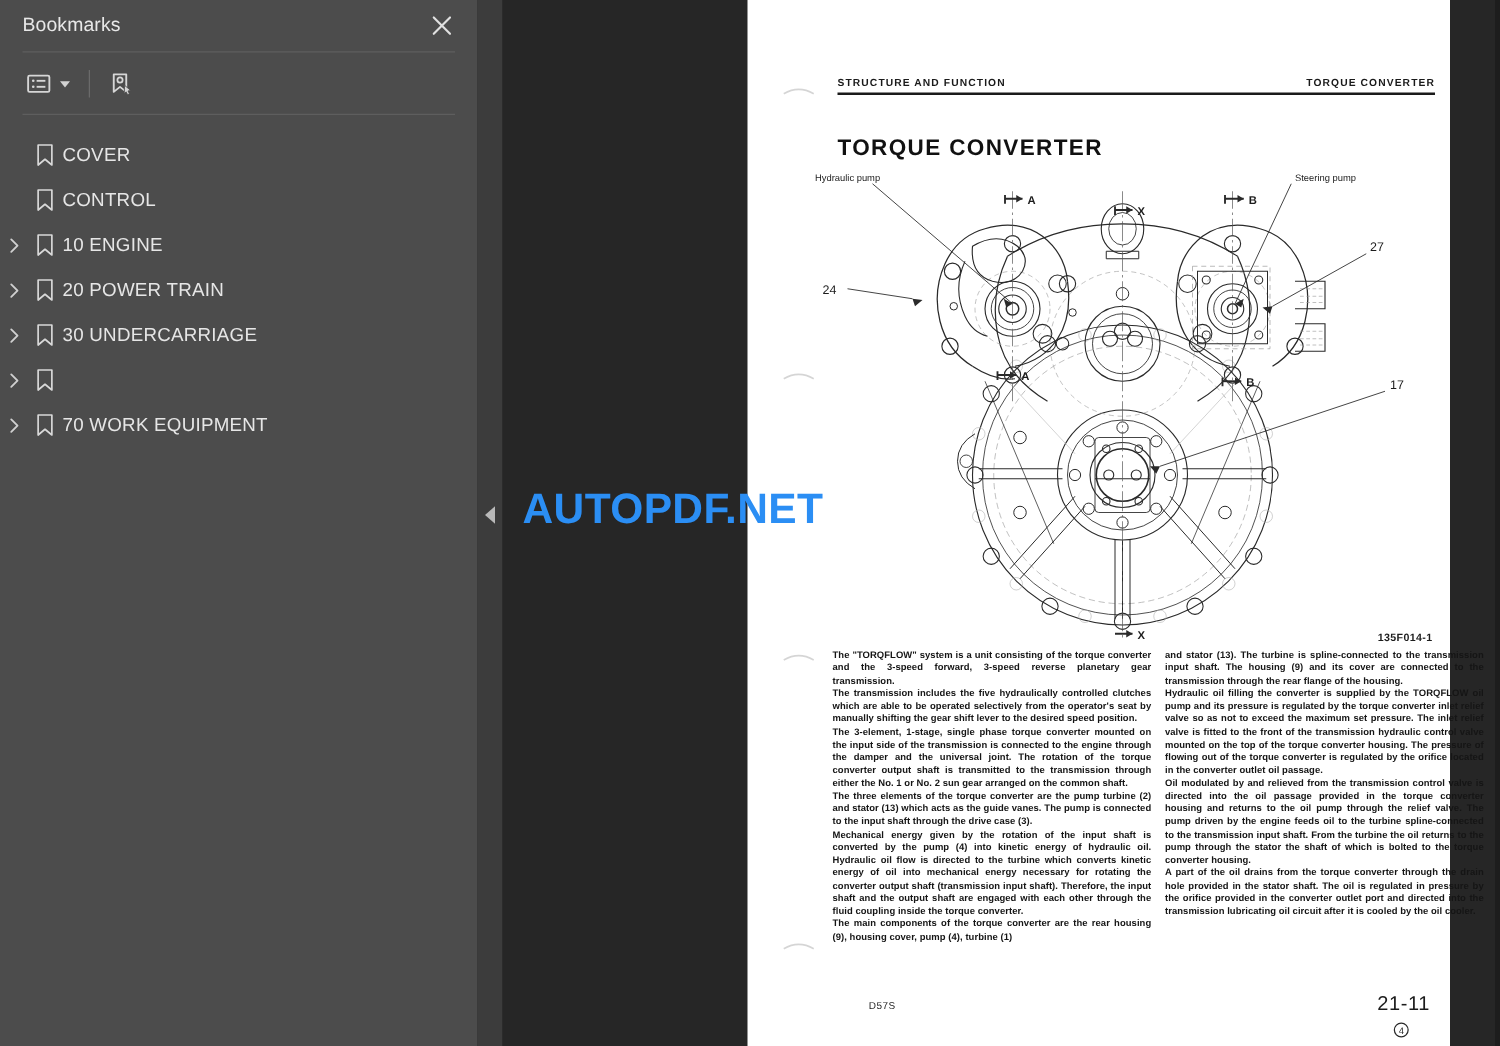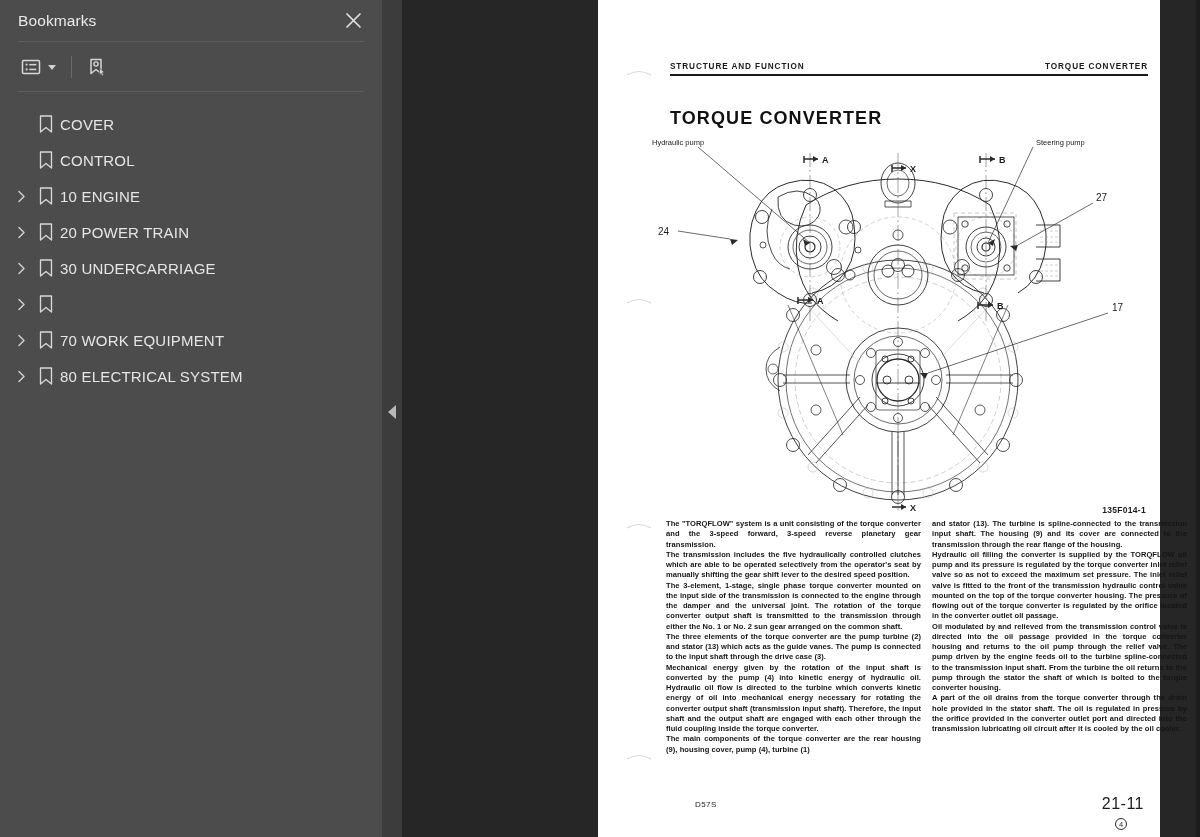--- a/index.html
+++ b/index.html
@@ -55,21 +55,21 @@
     border-top: 5px solid #d2d2d2;
     margin-left: 3px; margin-top: 2px;
   }
   .tool-sep {
     width: 1px; height: 22px; background: #6a6a6a; margin: 0 12px;
   }
 
   .bm-list { padding-top: 14px; flex: 1 1 auto; overflow: hidden; }
   .bm-row {
     display: flex; align-items: center;
-    height: 36px; padding-left: 10px; cursor: pointer;
+    height: 36px; cursor: pointer;
   }
   .bm-chev {
     width: 22px; flex: 0 0 22px;
     display: flex; align-items: center; justify-content: center;
     color: #cfcfcf;
   }
   .bm-chev.empty svg { visibility: hidden; }
   .bm-ico {
     width: 28px; flex: 0 0 28px;
     display: flex; align-items: center; justify-content: center;
@@ -323,33 +323,20 @@
             </svg>
         </span>
         <span class="bm-ico">
           <svg width="14" height="18" viewBox="0 0 14 18">
               <path d="M1.5 1 h11 v16 l-5.5 -4.6 l-5.5 4.6 z" fill="none" stroke="#d8d8d8" stroke-width="1.35" stroke-linejoin="round"></path>
             </svg>
         </span>
         <span class="bm-label">70 WORK EQUIPMENT</span>
       </div>
 
-      <div class="bm-row">
-        <span class="bm-chev">
-          <svg width="9" height="13" viewBox="0 0 9 13">
-              <path d="M2 1.5 L7 6.5 L2 11.5" fill="none" stroke="#cfcfcf" stroke-width="1.5" stroke-linecap="round" stroke-linejoin="round"></path>
-            </svg>
-        </span>
-        <span class="bm-ico">
-          <svg width="14" height="18" viewBox="0 0 14 18">
-              <path d="M1.5 1 h11 v16 l-5.5 -4.6 l-5.5 4.6 z" fill="none" stroke="#d8d8d8" stroke-width="1.35" stroke-linejoin="round"></path>
-            </svg>
-        </span>
-        <span class="bm-label">80 ELECTRICAL SYSTEM</span>
-      </div>
 
     </div>
   </aside>
 
   <div class="splitter">
     <div class="handle"></div>
   </div>
 
   <main class="viewer">
 
@@ -635,14 +622,15 @@
         <div class="model">D57S</div>
         <div class="pageno">21-11</div>
         <div class="circnum">4</div>
 
       </div>
     </div>
 
     <div class="vscroll"></div>
   </main>
 
+  <div class="watermark">AUTOPDF.NET</div>
 
 </div>
 
 </body></html>

